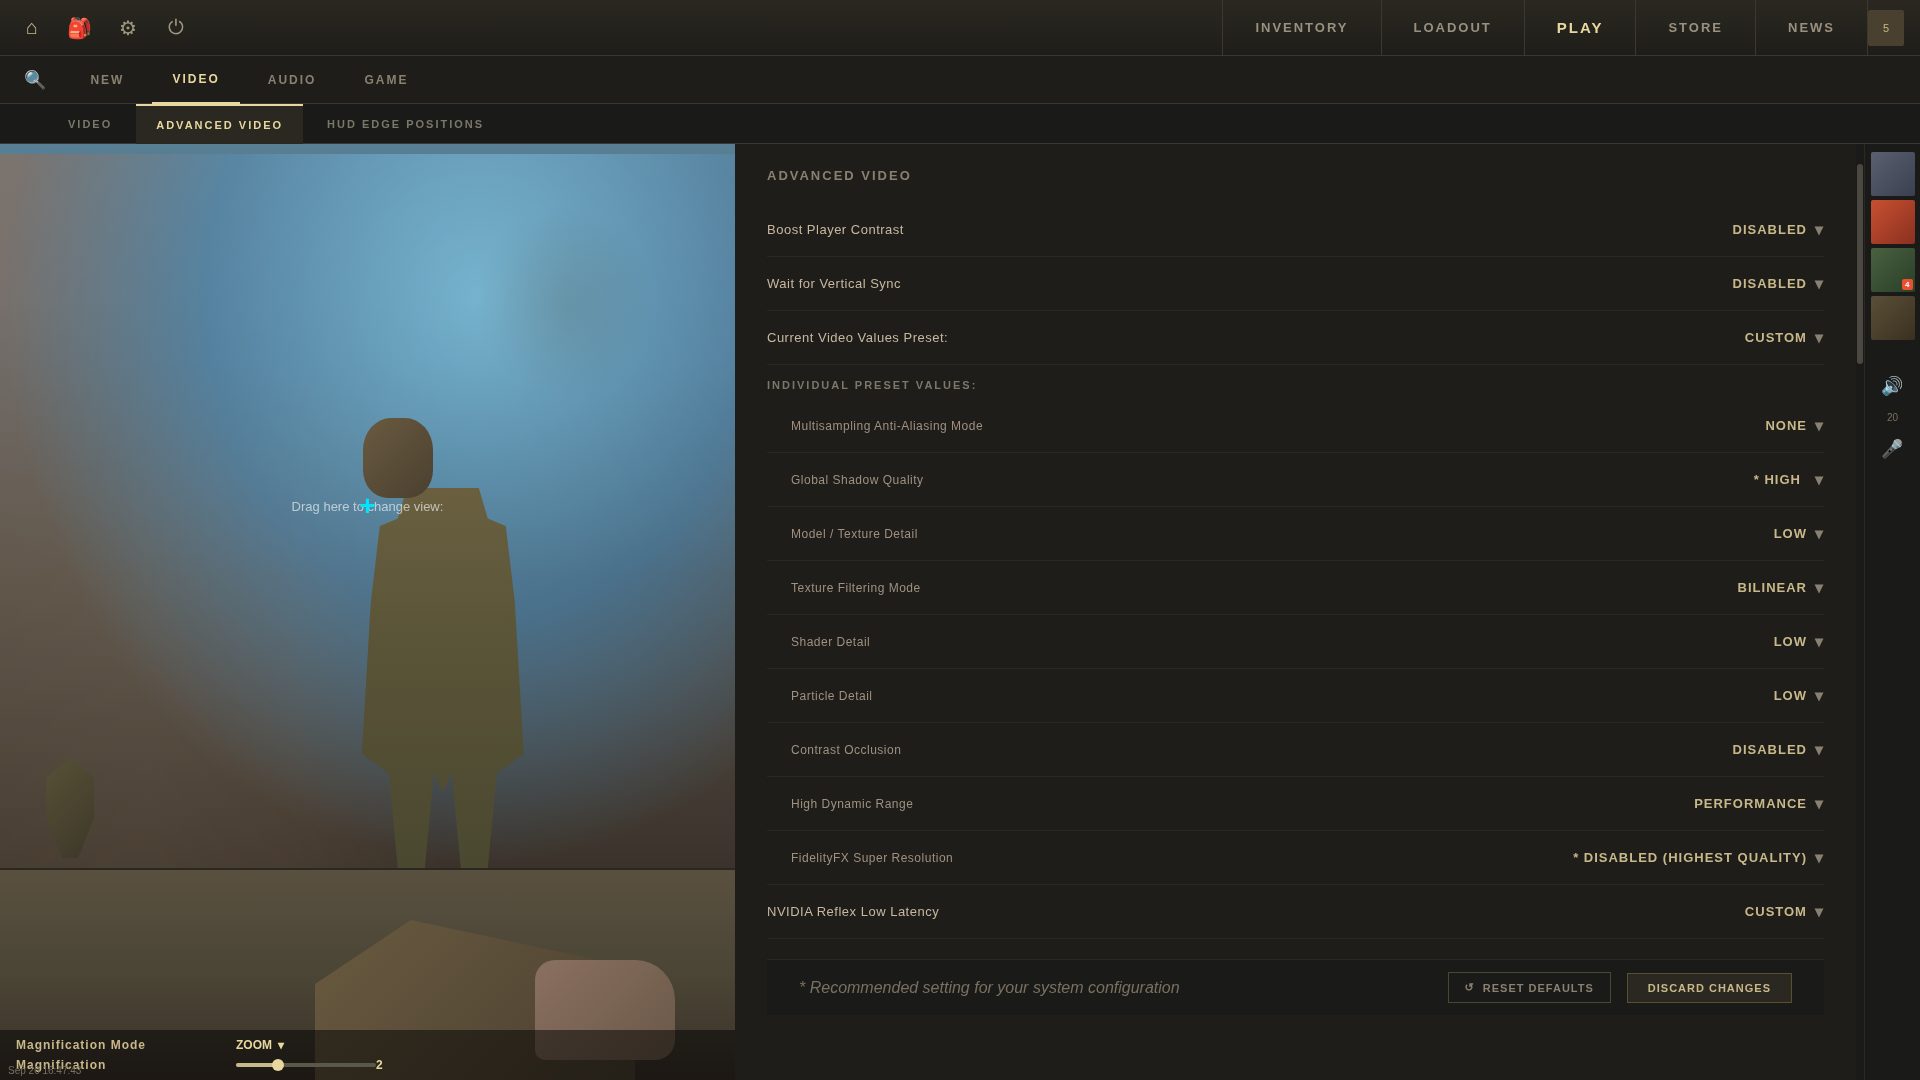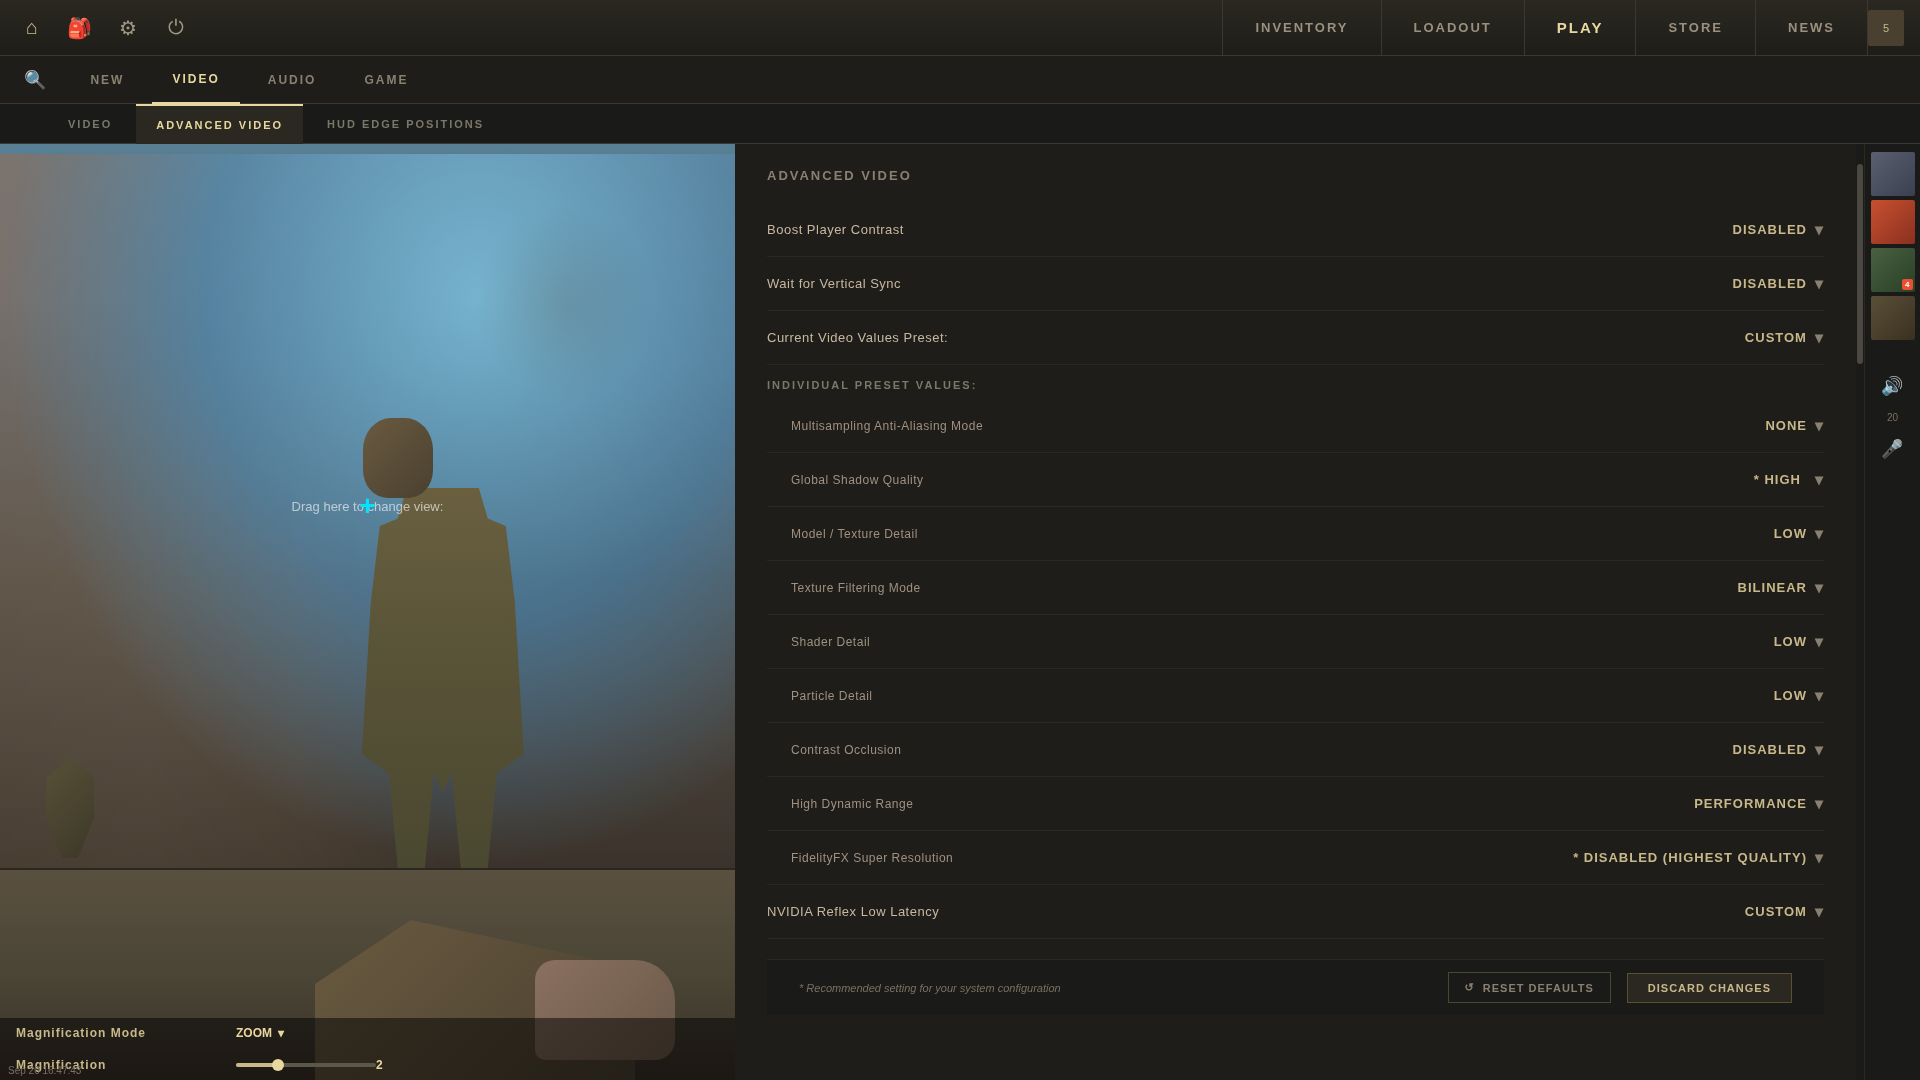--- a/index.html
+++ b/index.html
@@ -190,21 +190,21 @@
       position: absolute;
       bottom: 0;
       left: 0;
       right: 0;
       padding: 8px 16px;
       background: rgba(0,0,0,0.5);
     }
     .magnification-row {
       display: flex;
       align-items: center;
-      margin-bottom: 18px;
+      margin-bottom: 6px;
     }
     .mag-label {
       color: #c8b88a;
       font-size: 12px;
       font-weight: bold;
       letter-spacing: 1px;
       width: 220px;
     }
     .mag-dropdown {
       display: flex;
@@ -344,21 +344,21 @@
     .bottom-bar {
       display: flex;
       align-items: center;
       justify-content: space-between;
       padding: 12px 32px;
       background: #1a1a18;
       border-top: 1px solid #2a2820;
     }
     .recommended-note {
       color: #7a7060;
-      font-size: 11px;
+      font-size: 16px;
       font-style: italic;
     }
     .bottom-buttons {
       display: flex;
       gap: 16px;
       align-items: center;
     }
     .btn-reset {
       display: flex;
       align-items: center;

